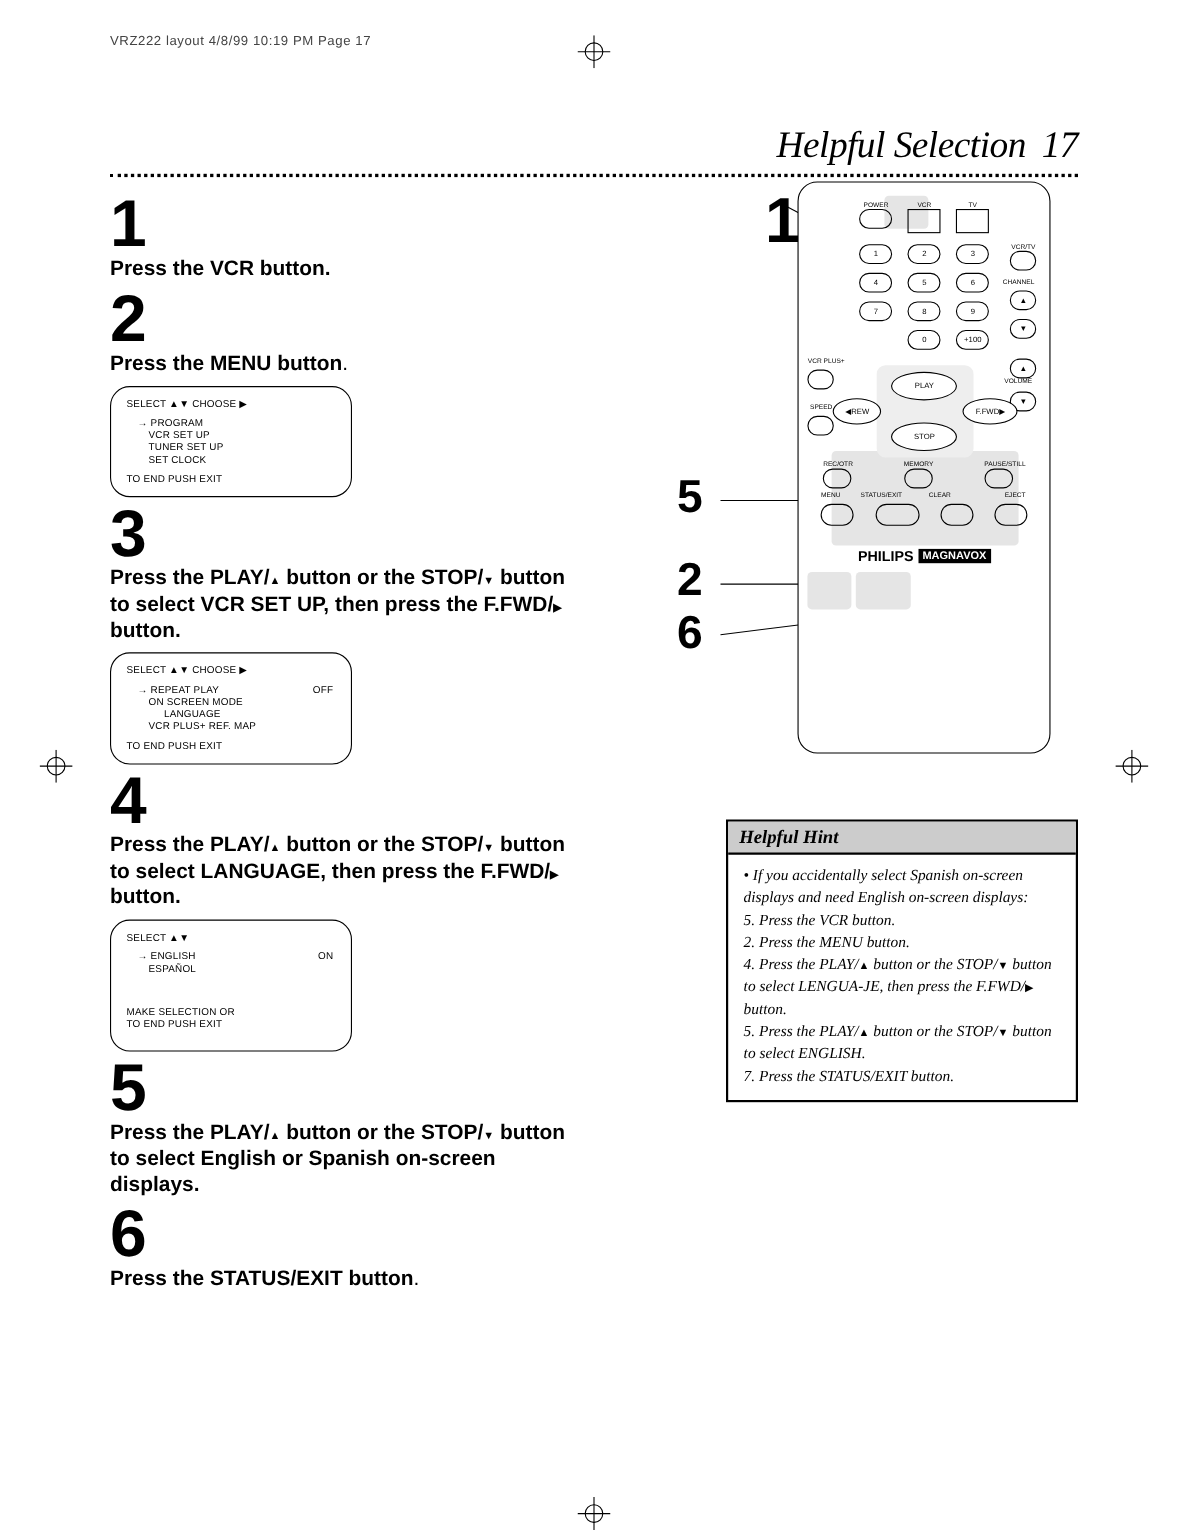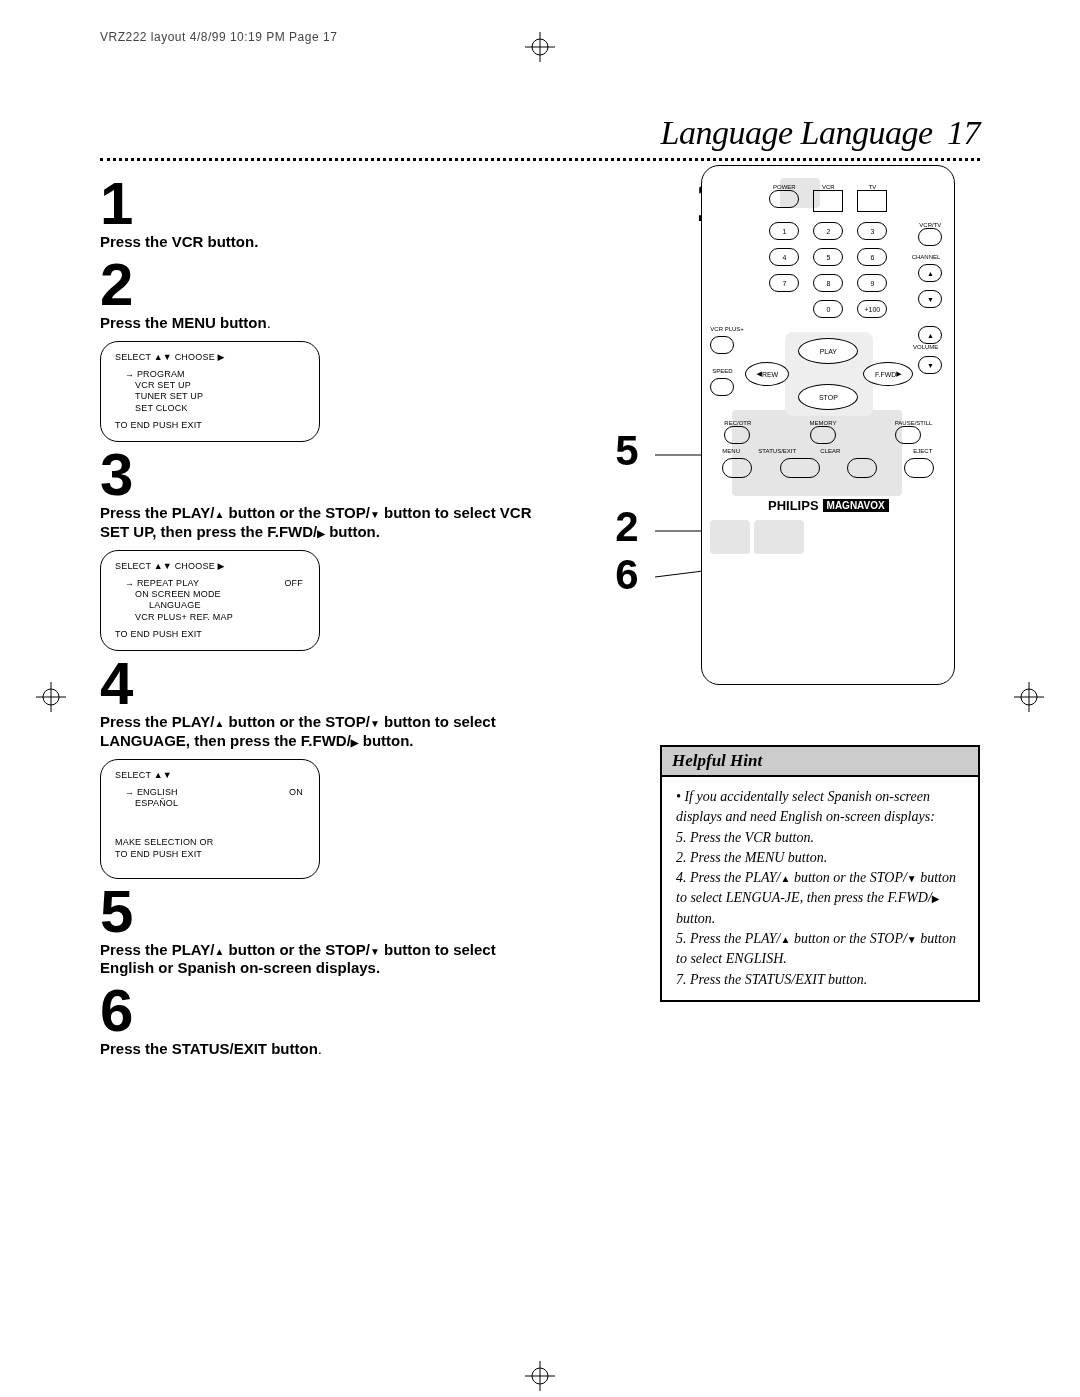--- a/index.html
+++ b/index.html
@@ -13,31 +13,31 @@
   .cm-left { top: 50%; left: 36px; transform: translateY(-50%); }
   .cm-right { top: 50%; right: 36px; transform: translateY(-50%); }
   .title-row { text-align: right; margin-top: 70px; }
   .title { font-style: italic; font-weight: 500; font-size: 34px; font-family: Georgia, 'Times New Roman', serif; letter-spacing: -.5px; }
   .dotted { border: none; border-top: 3px dotted #000; margin: 6px 0 10px 0; }
   .cols { display: flex; gap: 30px; }
   .left { flex: 1.05; }
   .right { flex: 1; position: relative; }
   .intro { font-size: 15px; font-family: Georgia, 'Times New Roman', serif; line-height: 1.35; margin-bottom: 0px; }
   .bignum { font-size: 60px; font-weight: 900; font-family: Arial, Helvetica, sans-serif; line-height: .9; margin-top: 6px; }
-  .step-label { font-size: 15px; font-weight: 700; font-family: Arial, Helvetica, sans-serif; margin-top: 2px; line-height:1.25;}
+  .step-label { font-size: 19px; font-weight: 700; font-family: Arial, Helvetica, sans-serif; margin-top: 2px; line-height:1.25;}
   .step-label .regular { font-weight:400; }
   .osd { border: 1.5px solid #000; border-radius: 18px; width: 220px; padding: 10px 12px 10px 14px; margin-top: 8px; font-size: 9px; font-family: Arial, sans-serif; letter-spacing: .2px; line-height: 1.25; }
   .osd .row1 { }
   .osd .items { margin: 6px 0 6px 10px; }
   .osd .arrow-item::before { content: "→ "; }
   .osd .foot { margin-top: 6px; }
   
   .pointer-nums { position: absolute; font-size: 58px; font-weight: 900; color:#000; font-family: Arial, sans-serif; }
   .remote-wrap { position: relative; width: 330px; margin-left: 60px; margin-top: -6px; }
-  .remote { position: relative; width: 254px; height: 520px; border:1.5px solid #000; border-radius: 18px; background:#fff; margin-left:auto; padding:18px 14px 14px 14px; font-size:7px; font-family: Arial; }
+  .remote { position: relative; width: 230px; height: 520px; border:1.5px solid #000; border-radius: 18px; background:#fff; margin-left:auto; padding:18px 14px 14px 14px; font-size:7px; font-family: Arial; }
   .r-row { display:flex; justify-content:center; gap:14px; margin-bottom:10px; position:relative;}
   .r-btn { width:30px; height:18px; border:1px solid #000; border-radius:10px; display:flex; align-items:center; justify-content:center; font-size:7px; }
   .r-box { width:30px; height:22px; border:1px solid #000; display:flex; align-items:center; justify-content:center; font-size:7px;}
   .r-lbl { font-size:6px; text-align:center; }
   .r-mini { font-size:6px; position:absolute; }
   .numpad { display:grid; grid-template-columns: repeat(3, 30px); gap:8px 14px; justify-content:center; margin-bottom:10px;}
   .numpad .r-btn { height:18px; }
   .transport { position:relative; width:170px; height:72px; margin:20px auto 10px auto; }
   .trans-oval { position:absolute; border:1px solid #000; border-radius:50%; display:flex; align-items:center; justify-content:center; font-size:7px; background:#fff;}
   .play-o { width:60px; height:26px; left:55px; top:0;}
@@ -95,21 +95,21 @@
   </div>
   <div class="crop-marks cm-right">
     <svg width="30" height="30">
         <line x1="15" y1="0" x2="15" y2="30" stroke="#000"></line>
         <line x1="0" y1="15" x2="30" y2="15" stroke="#000"></line>
         <circle cx="15" cy="15" r="8" stroke="#000" fill="none"></circle>
       </svg>
   </div>
 
   <div class="title-row">
-    <span class="title">Language Language</span>
+    <span class="title">Helpful Selection</span>
     <span class="title" style="margin-left:10px;">17</span>
   </div>
   <hr class="dotted">
 
   <div class="cols">
 
     <div class="left">
 
       <div class="bignum">1</div>
       <div class="step-label"><span>Press the VCR button.</span></div>

